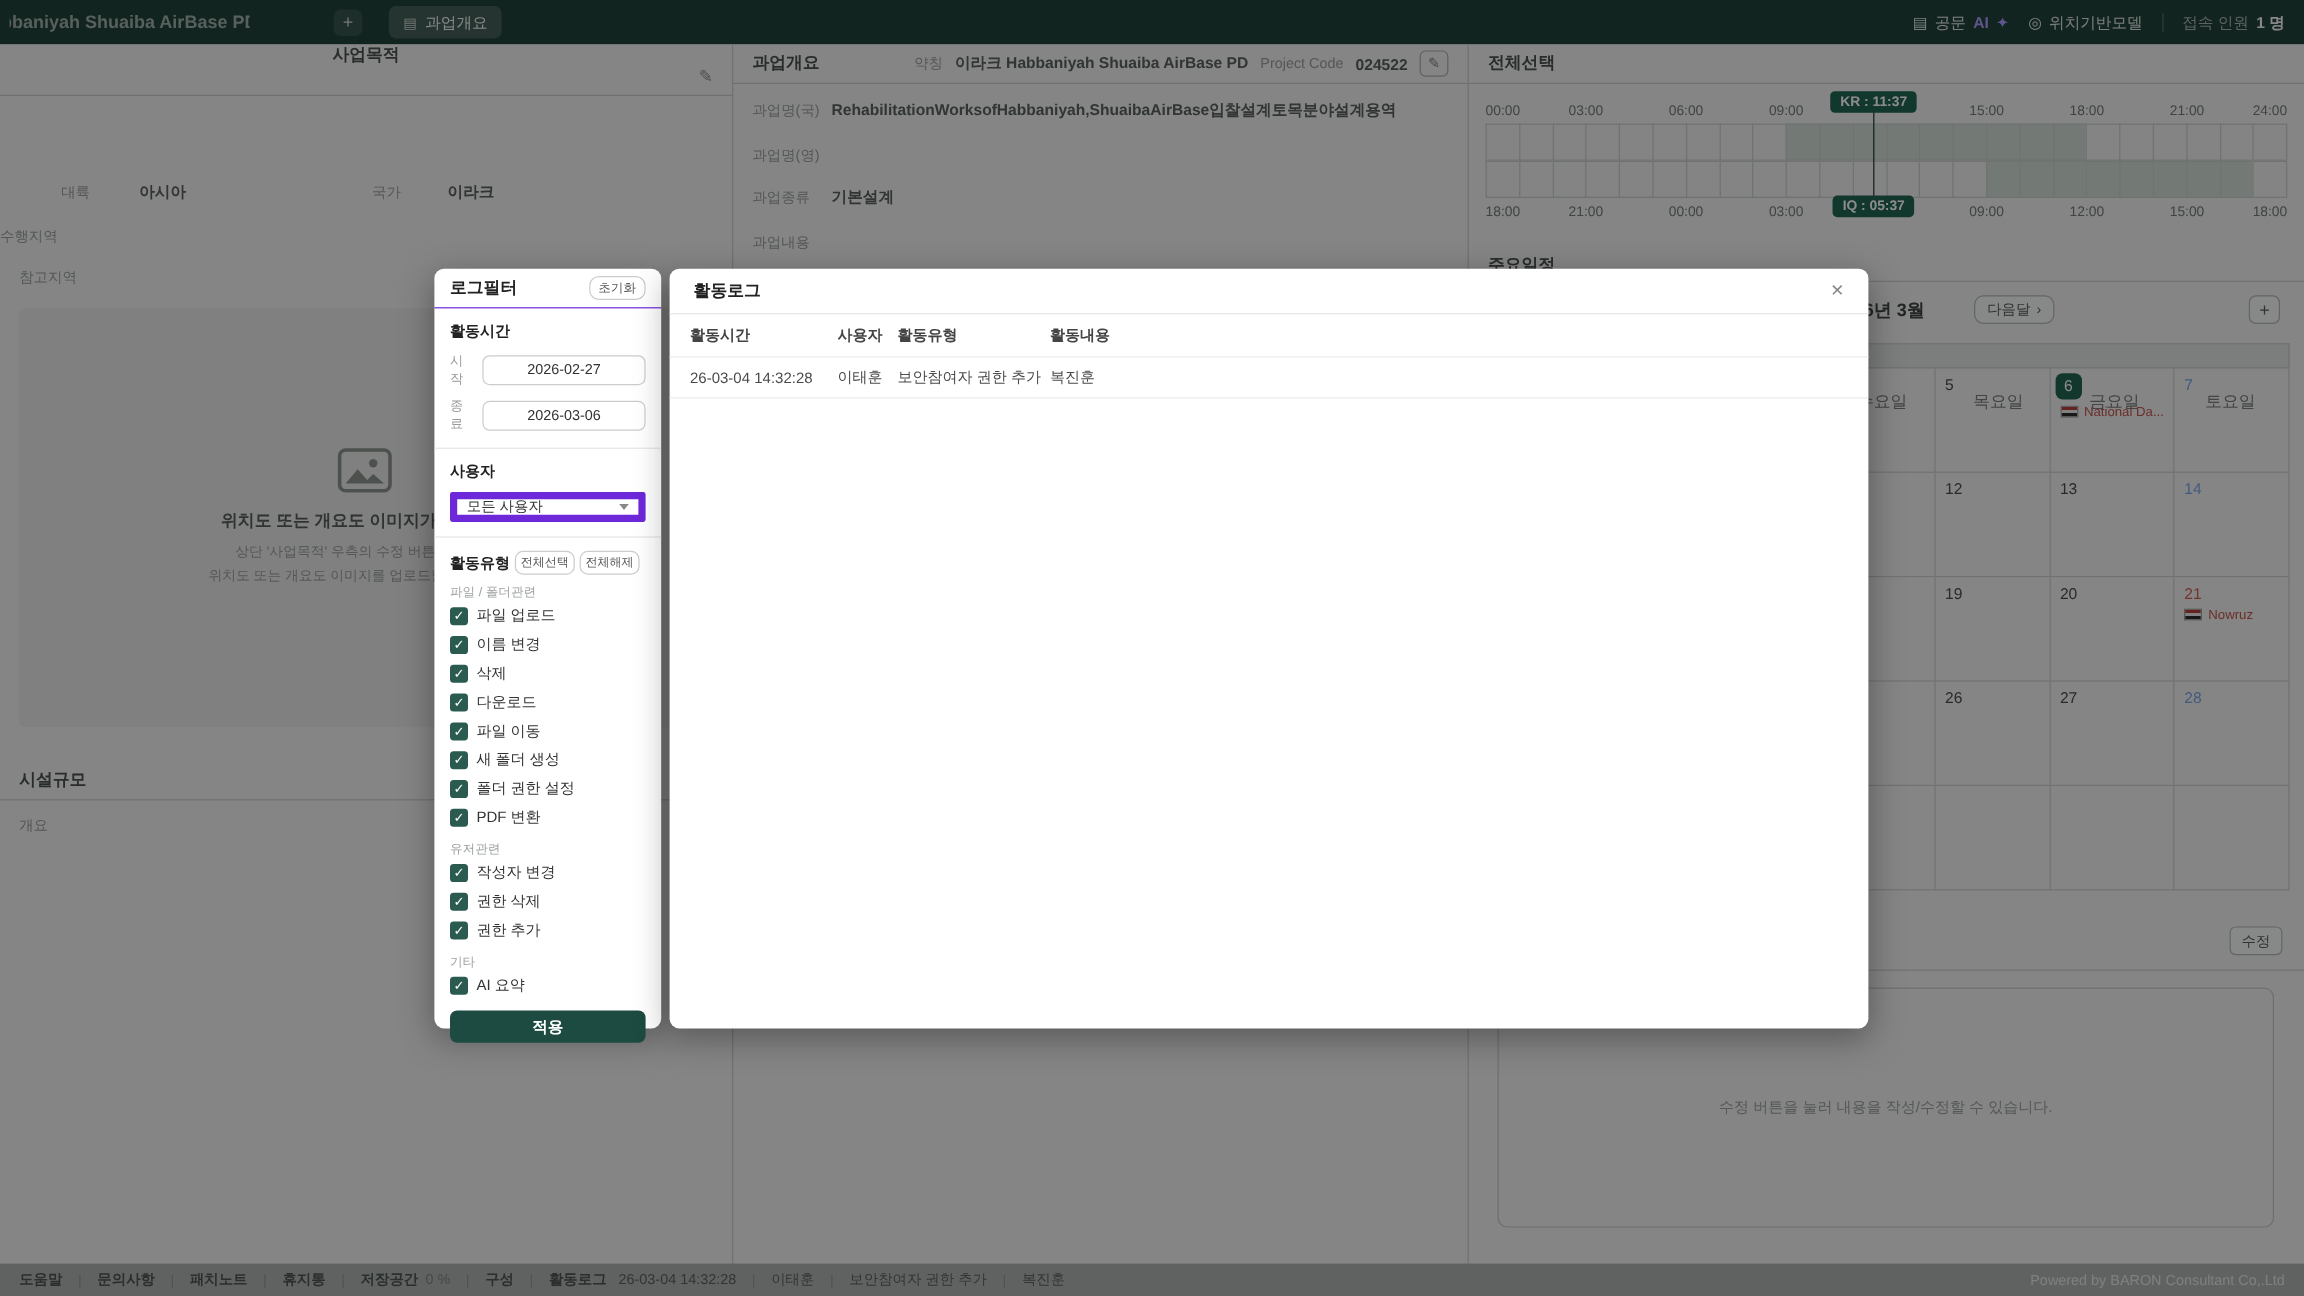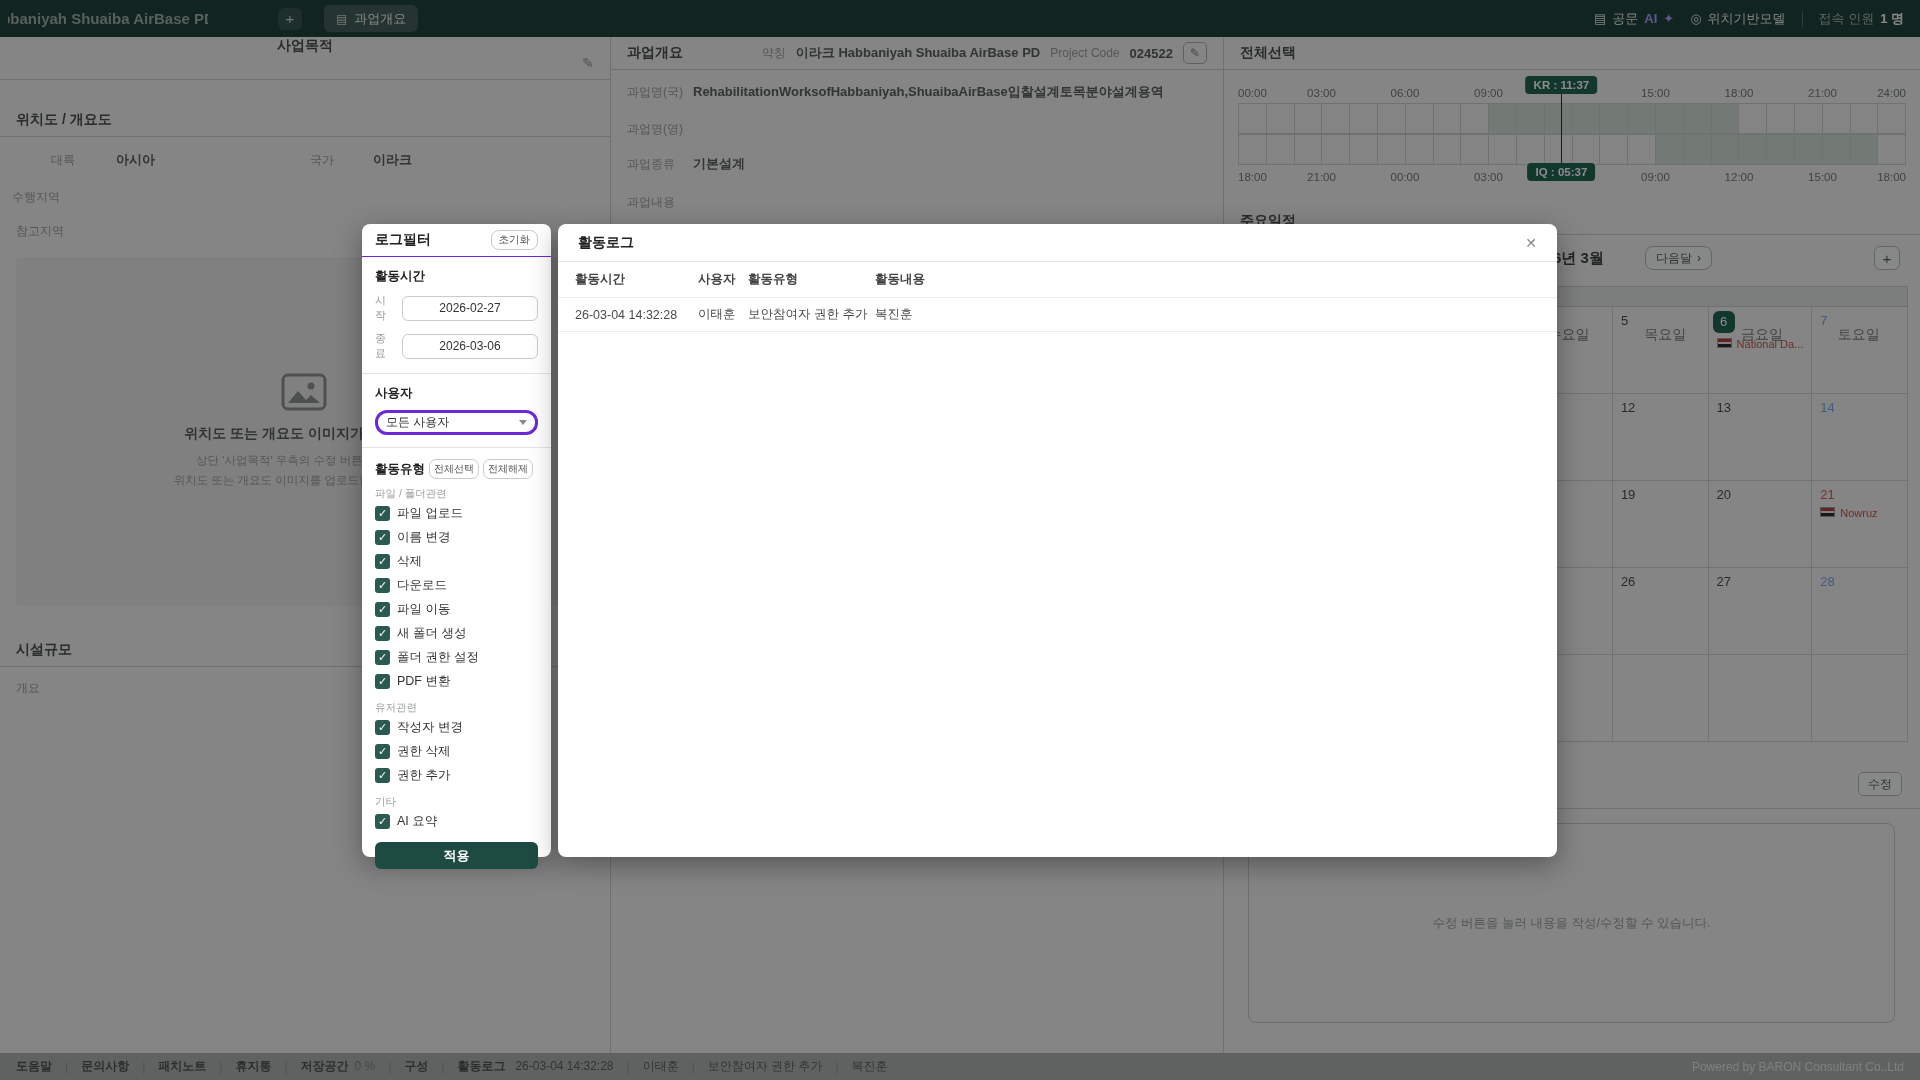--- a/index.html
+++ b/index.html
@@ -120,21 +120,21 @@
     margin:0 -13px;padding:0 13px;}
   .fm-title{font-size:14px;font-weight:bold;color:#222;}
   .fm-reset{margin-left:auto;font-size:10.5px;color:#555;border:1px solid #ccc;border-radius:8px;
     padding:2px 7px;background:#fff;cursor:pointer;}
   .fm-sec-title{font-size:12.5px;font-weight:bold;color:#222;margin-top:11px;}
   .fm-date-row{display:flex;align-items:center;margin-top:8px;gap:7px;}
   .fm-date-row .dl{font-size:11px;color:#999;width:20px;flex:none;}
   .fm-input{flex:1;height:25px;border:1px solid #ccc;border-radius:6px;font-size:12px;color:#333;
     text-align:center;font-family:inherit;min-width:0;background:#fff;}
   .fm-div{border-bottom:1px solid #e3e5e4;margin:12px -13px 0;}
-  .fm-select{margin-top:8px;height:25px;border:3px solid #6d28d9;border-radius:12px;display:flex;
+  .fm-select{margin-top:8px;height:25px;border:6px solid #6d28d9;border-radius:2px;display:flex;
     align-items:center;padding:0 8px;font-size:12px;color:#333;cursor:pointer;justify-content:center;}
   .fm-caret{margin-left:auto;width:0;height:0;border-left:4px solid transparent;
     border-right:4px solid transparent;border-top:5px solid #888;}
   .fm-type-row{display:flex;align-items:center;gap:4px;margin-top:11px;}
   .fm-chip{font-size:10px;color:#555;border:1px solid #ccc;border-radius:7px;padding:2px 4px;
     background:#fff;cursor:pointer;white-space:nowrap;}
   .fm-group-label{font-size:10.5px;color:#9aa09d;margin-top:8px;}
   .fm-check-row{display:flex;align-items:center;gap:7px;height:24px;cursor:pointer;}
   .fm-box{width:15px;height:15px;border-radius:3px;background:#2a5a50;color:#fff;font-size:11px;
     display:flex;align-items:center;justify-content:center;flex:none;}
@@ -183,32 +183,29 @@
     </div>
   </div>
 
   <div class="main">
 
     <div class="panel p-left">
       <div class="sec-h" style="top:0;height:43px;flex-direction:column;">
         <span>사업목적</span>
         <span class="edit-glyph">✎</span>
       </div>
-      <div class="sec-h" style="top:66px;height:34px;">
-        <span>위치도 / 개요도</span>
-      </div>
       <div class="frow" style="top:113px;left:16px;">
         <span class="lbl" style="width:65px;margin-left:35px;">대륙</span>
         <span class="val">아시아</span>
       </div>
       <div class="frow" style="top:113px;left:310px;">
         <span class="lbl" style="width:63px;">국가</span>
         <span class="val">이라크</span>
       </div>
-      <div class="frow" style="top:150px;left:12px;">
+      <div class="frow" style="top:150px;left:0;">
         <span class="lbl">수행지역</span>
       </div>
       <div class="frow" style="top:184px;left:16px;">
         <span class="lbl">참고지역</span>
       </div>
       <div class="img-box">
         <svg width="46" height="38" viewBox="0 0 46 38">
           <rect x="2" y="2" width="42" height="34" rx="5" fill="none" stroke="#8d948f" stroke-width="3"></rect>
           <circle cx="30" cy="13" r="3.5" fill="#8d948f"></circle>
           <path d="M7 30 L17 18 L25 27 L30 22 L39 30 Z" fill="#8d948f"></path>

